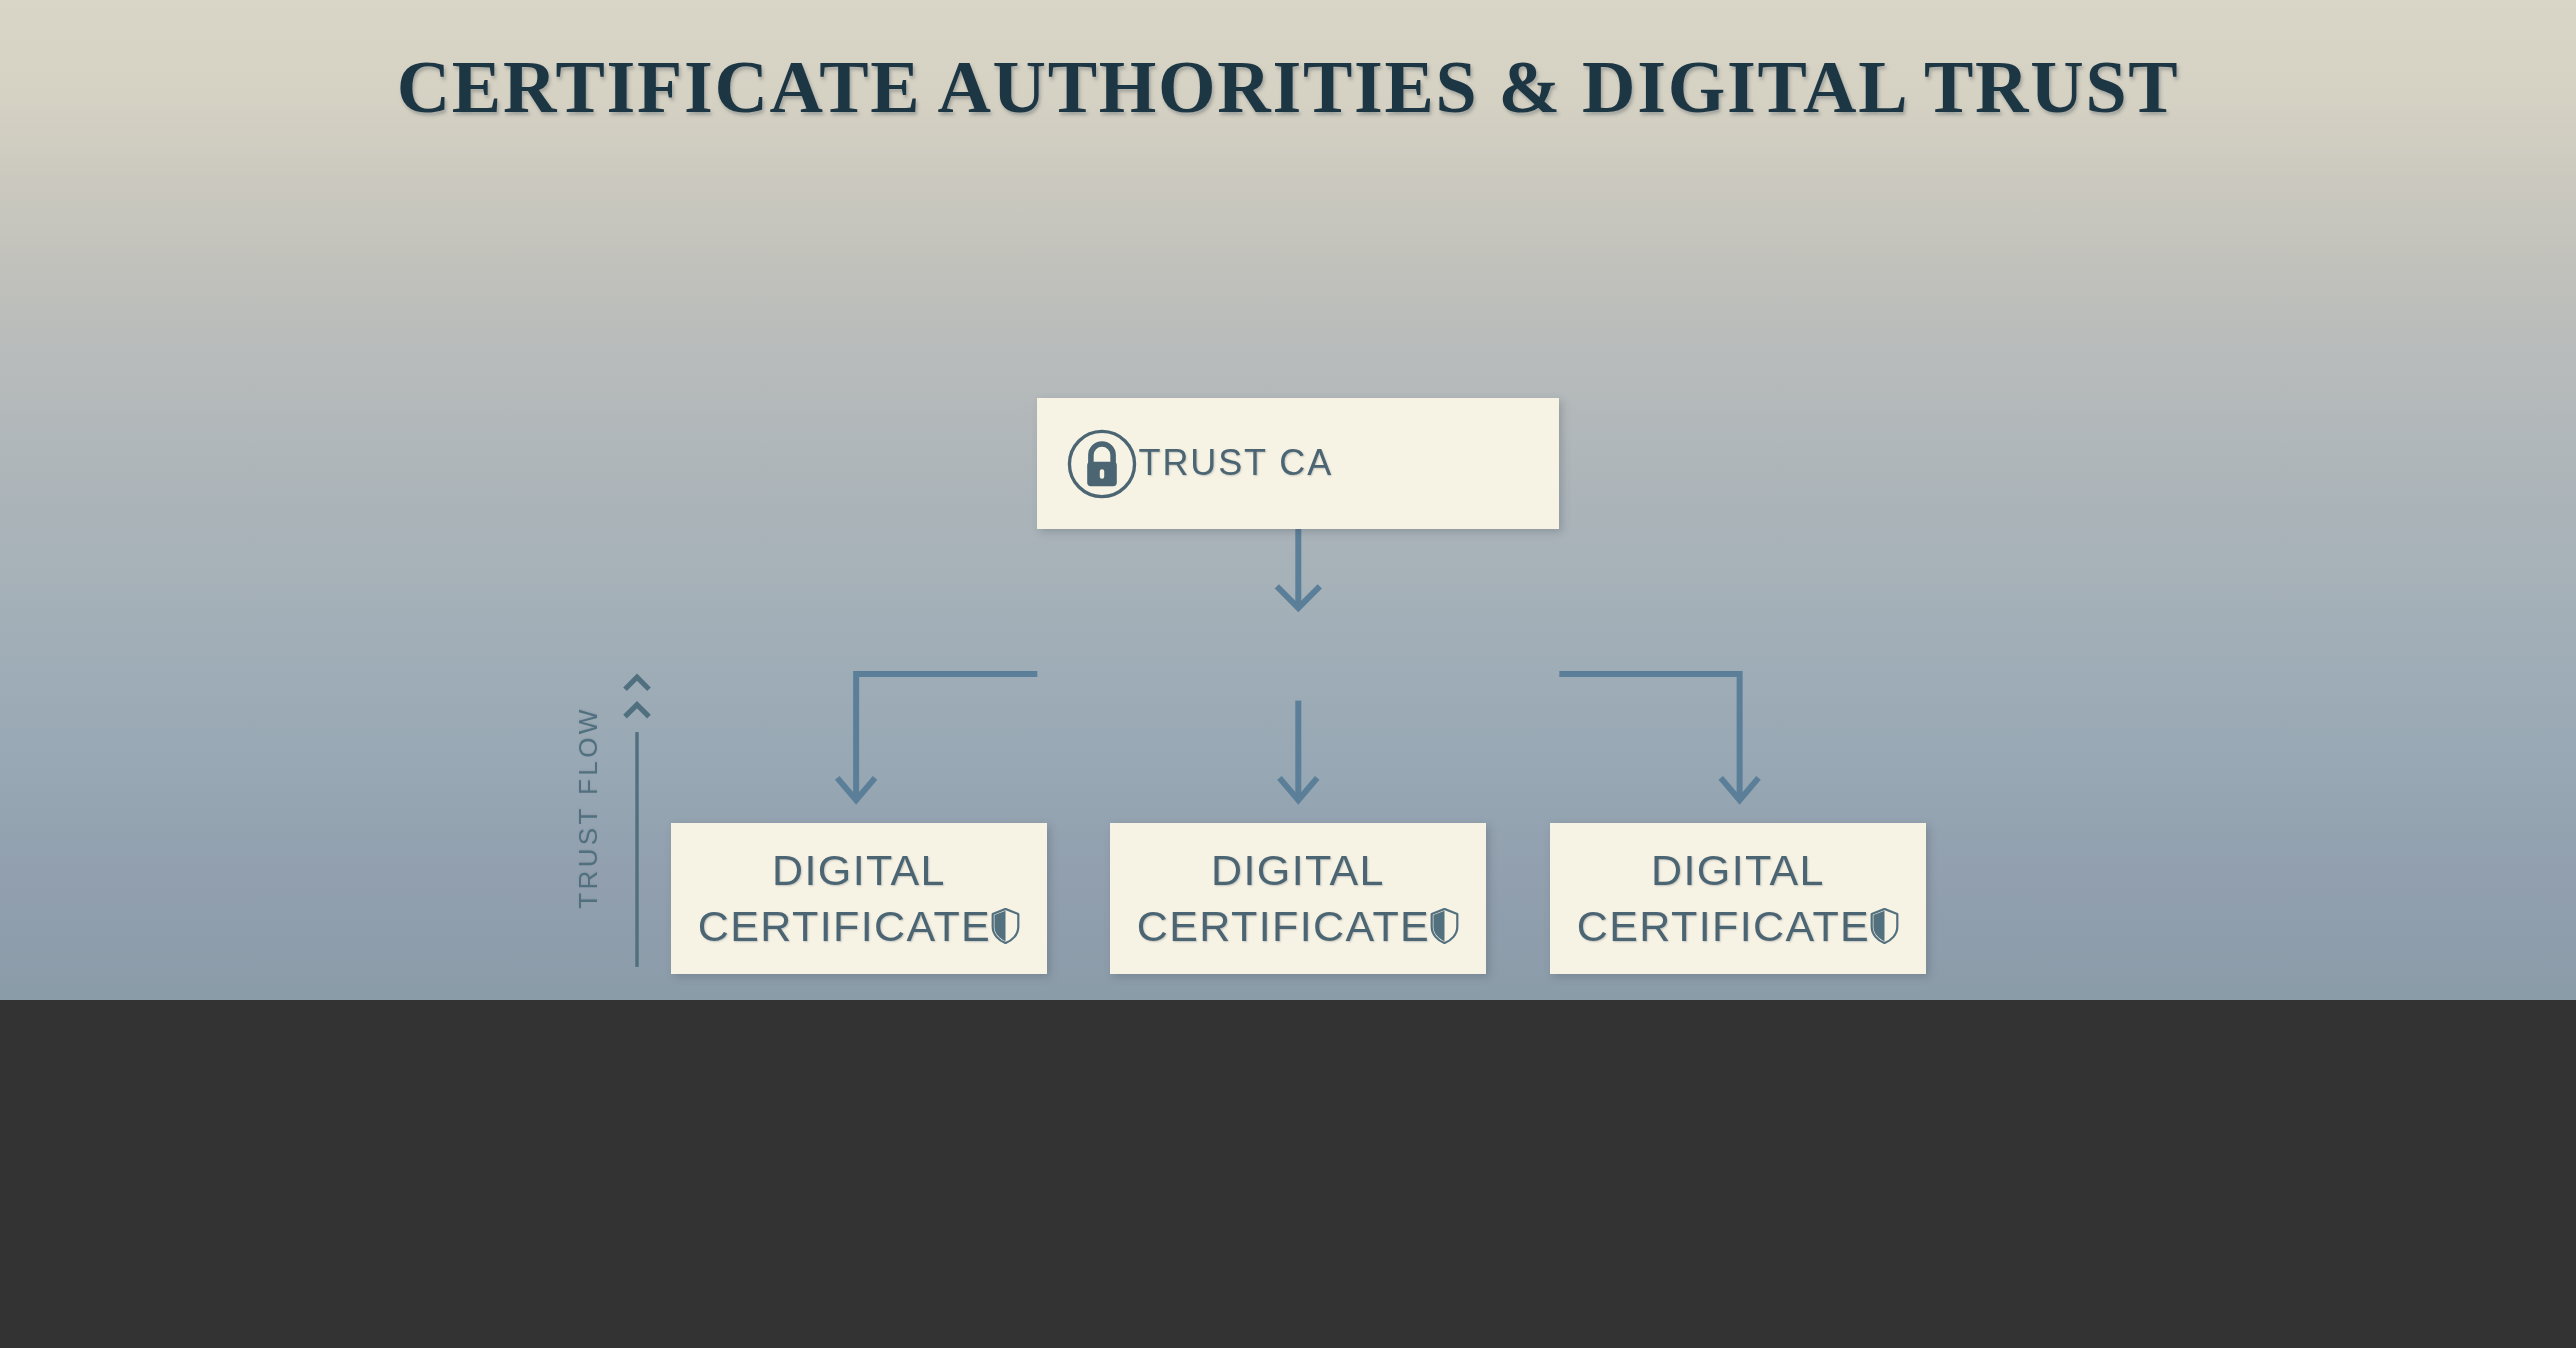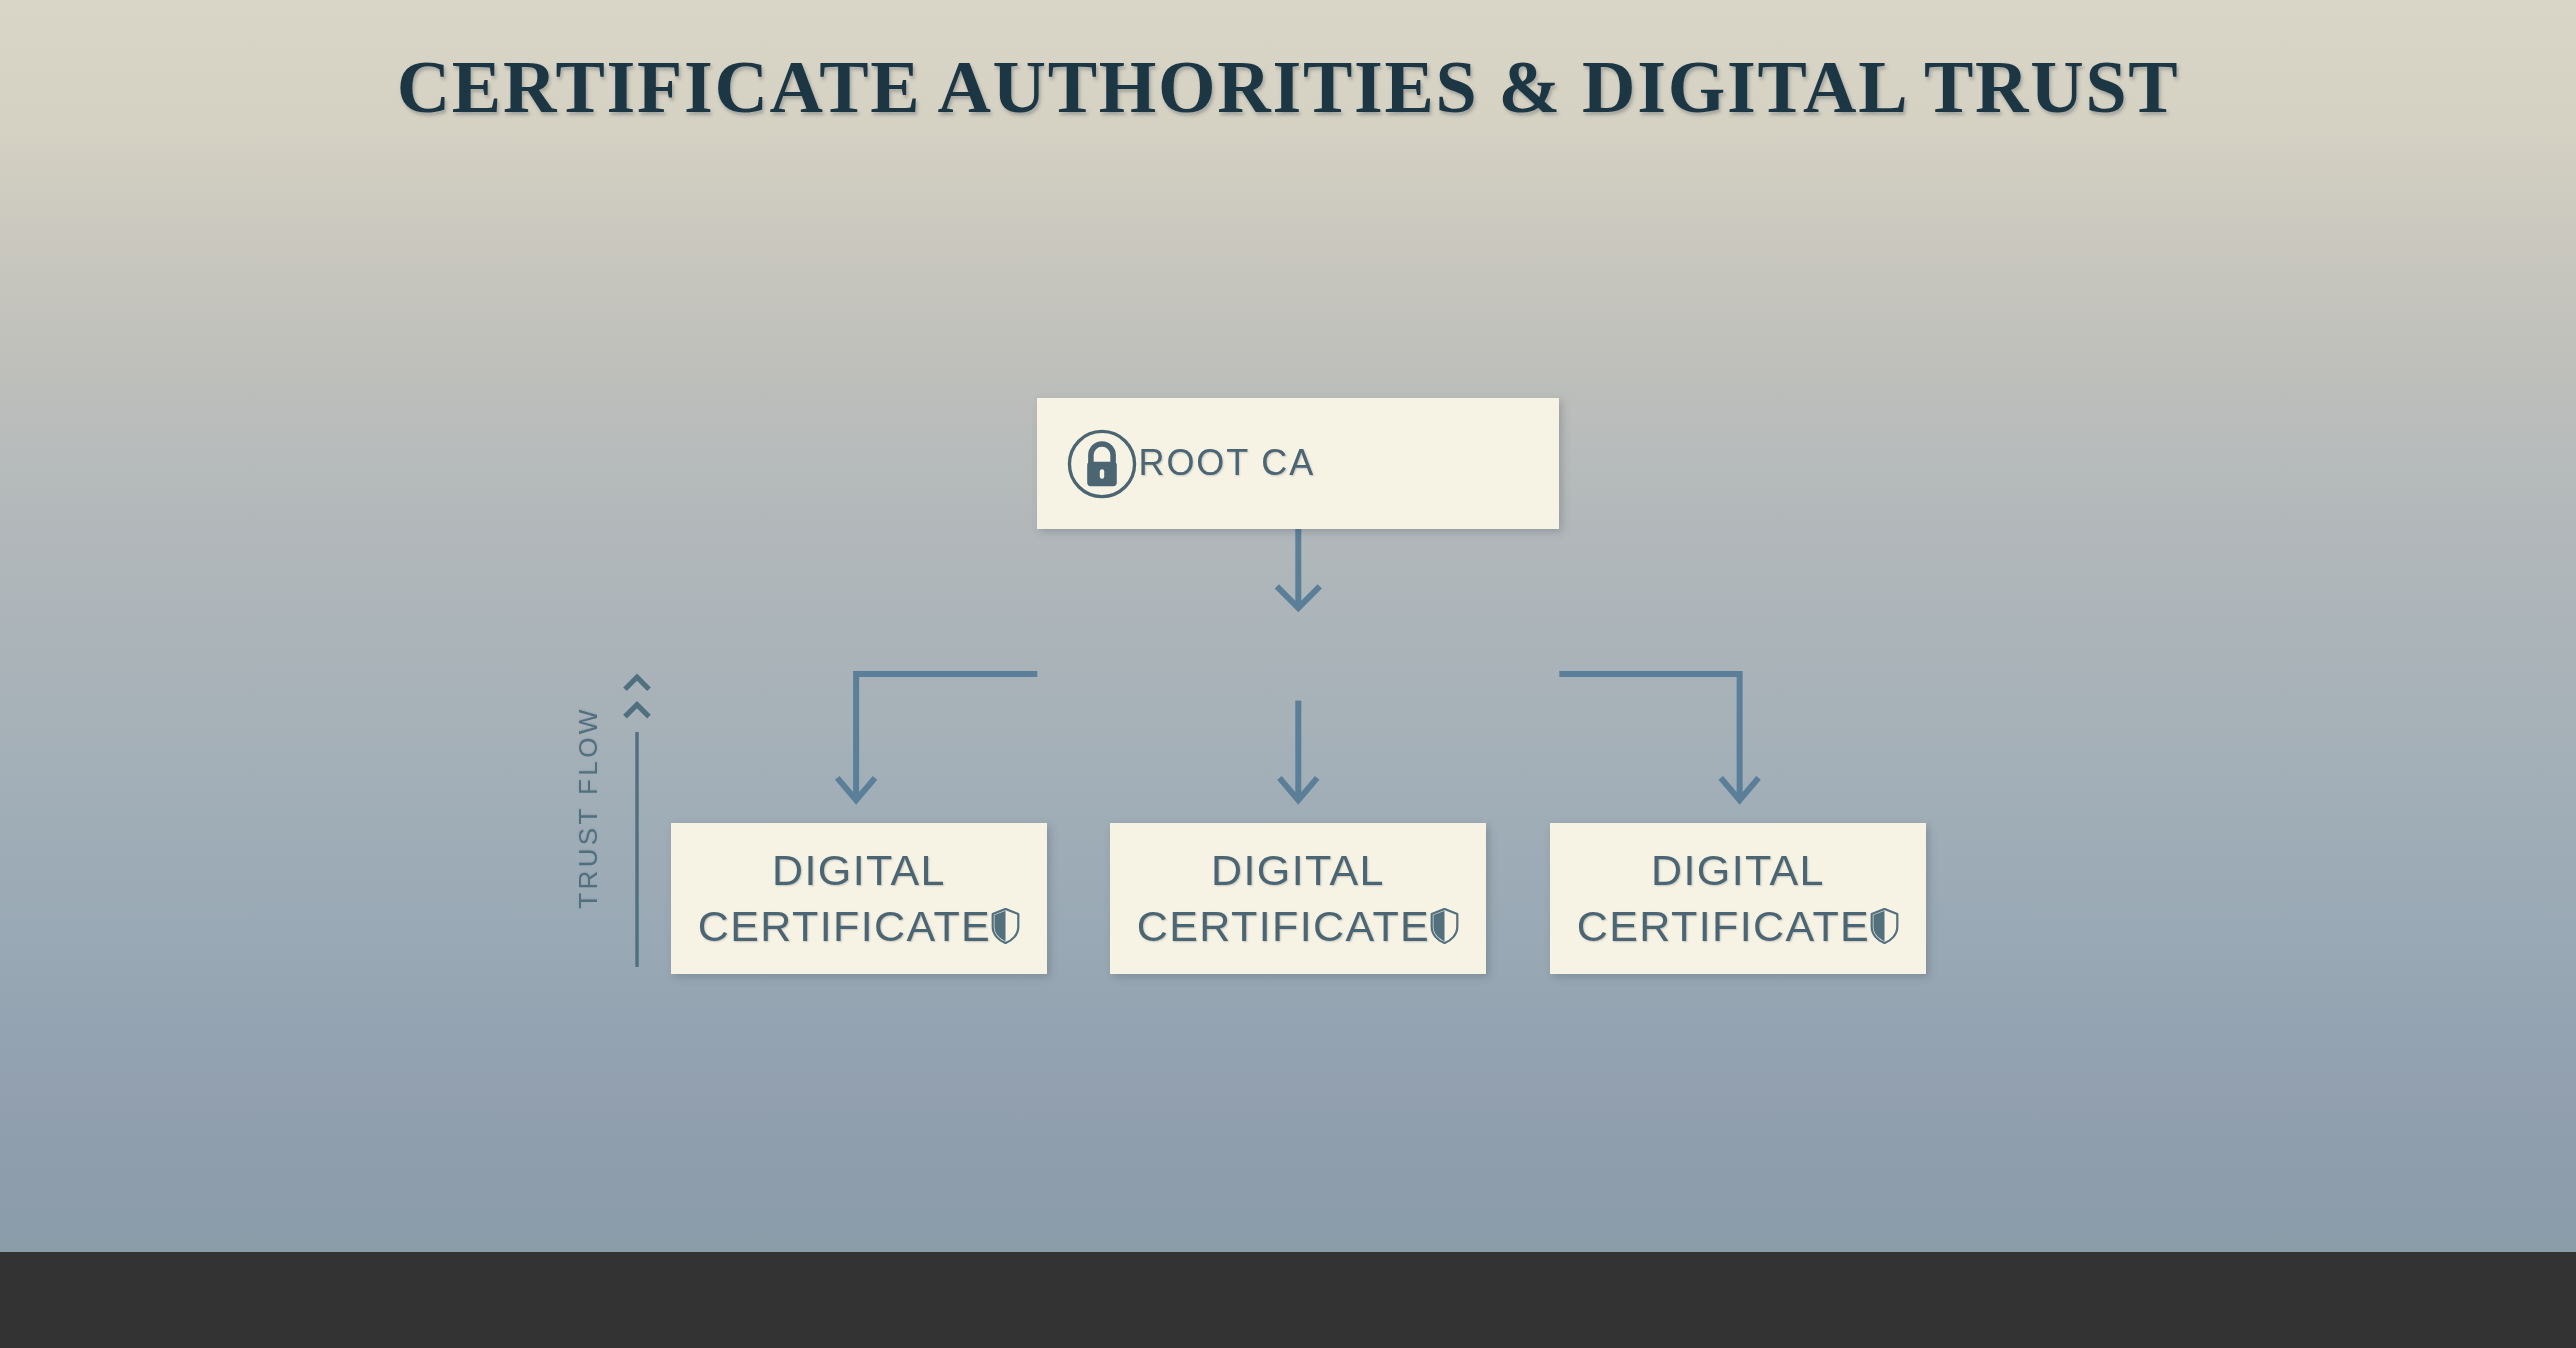--- a/index.html
+++ b/index.html
@@ -3,21 +3,21 @@
 <meta charset="utf-8">
 <style>
   html, body {
     margin: 0;
     padding: 0;
     background: #333;
   }
   #stage {
     position: relative;
     width: 2576px;
-    height: 1252px;
+    height: 1000px;
     overflow: hidden;
     background: linear-gradient(
       to bottom,
       #dad6c7 0%,
       #d5d1c3 10%,
       #cbc9bf 18%,
       #c2c2bc 26%,
       #b9bcbb 34%,
       #b2b8ba 42%,
       #abb4b9 50%,
@@ -178,21 +178,21 @@
     </g>
   </svg>
 
   <div class="node" id="node-root">
     <svg class="lock-icon" viewBox="0 0 100 100">
       <circle cx="50" cy="50" r="44" fill="none" stroke="#4c6573" stroke-width="4.5"></circle>
       <path d="M35 48 V38 a15 15 0 0 1 30 0 V48" fill="none" stroke="#4c6573" stroke-width="7.5" stroke-linecap="round"></path>
       <rect x="30" y="47" width="40" height="33" rx="5" fill="#4c6573"></rect>
       <rect x="47" y="57" width="6" height="13" rx="3" fill="#f6f2e4"></rect>
     </svg>
-    <span class="node-label">ROOT CA</span>
+    <span class="node-label">TRUST CA</span>
   </div>
 
 
   <div class="node node-cert" id="node-cert-1">
     <div class="node-label">
       <div>DIGITAL</div>
       <div class="cert-line2">
         <span>CERTIFICATE</span>
         <svg class="shield-icon" viewBox="0 0 34 42">
           <path d="M17 1 L32 7 V22 C32 31 25 38 17 41 C9 38 2 31 2 22 V7 Z" fill="none" stroke="#53707f" stroke-width="2.6" stroke-linejoin="round"></path>

